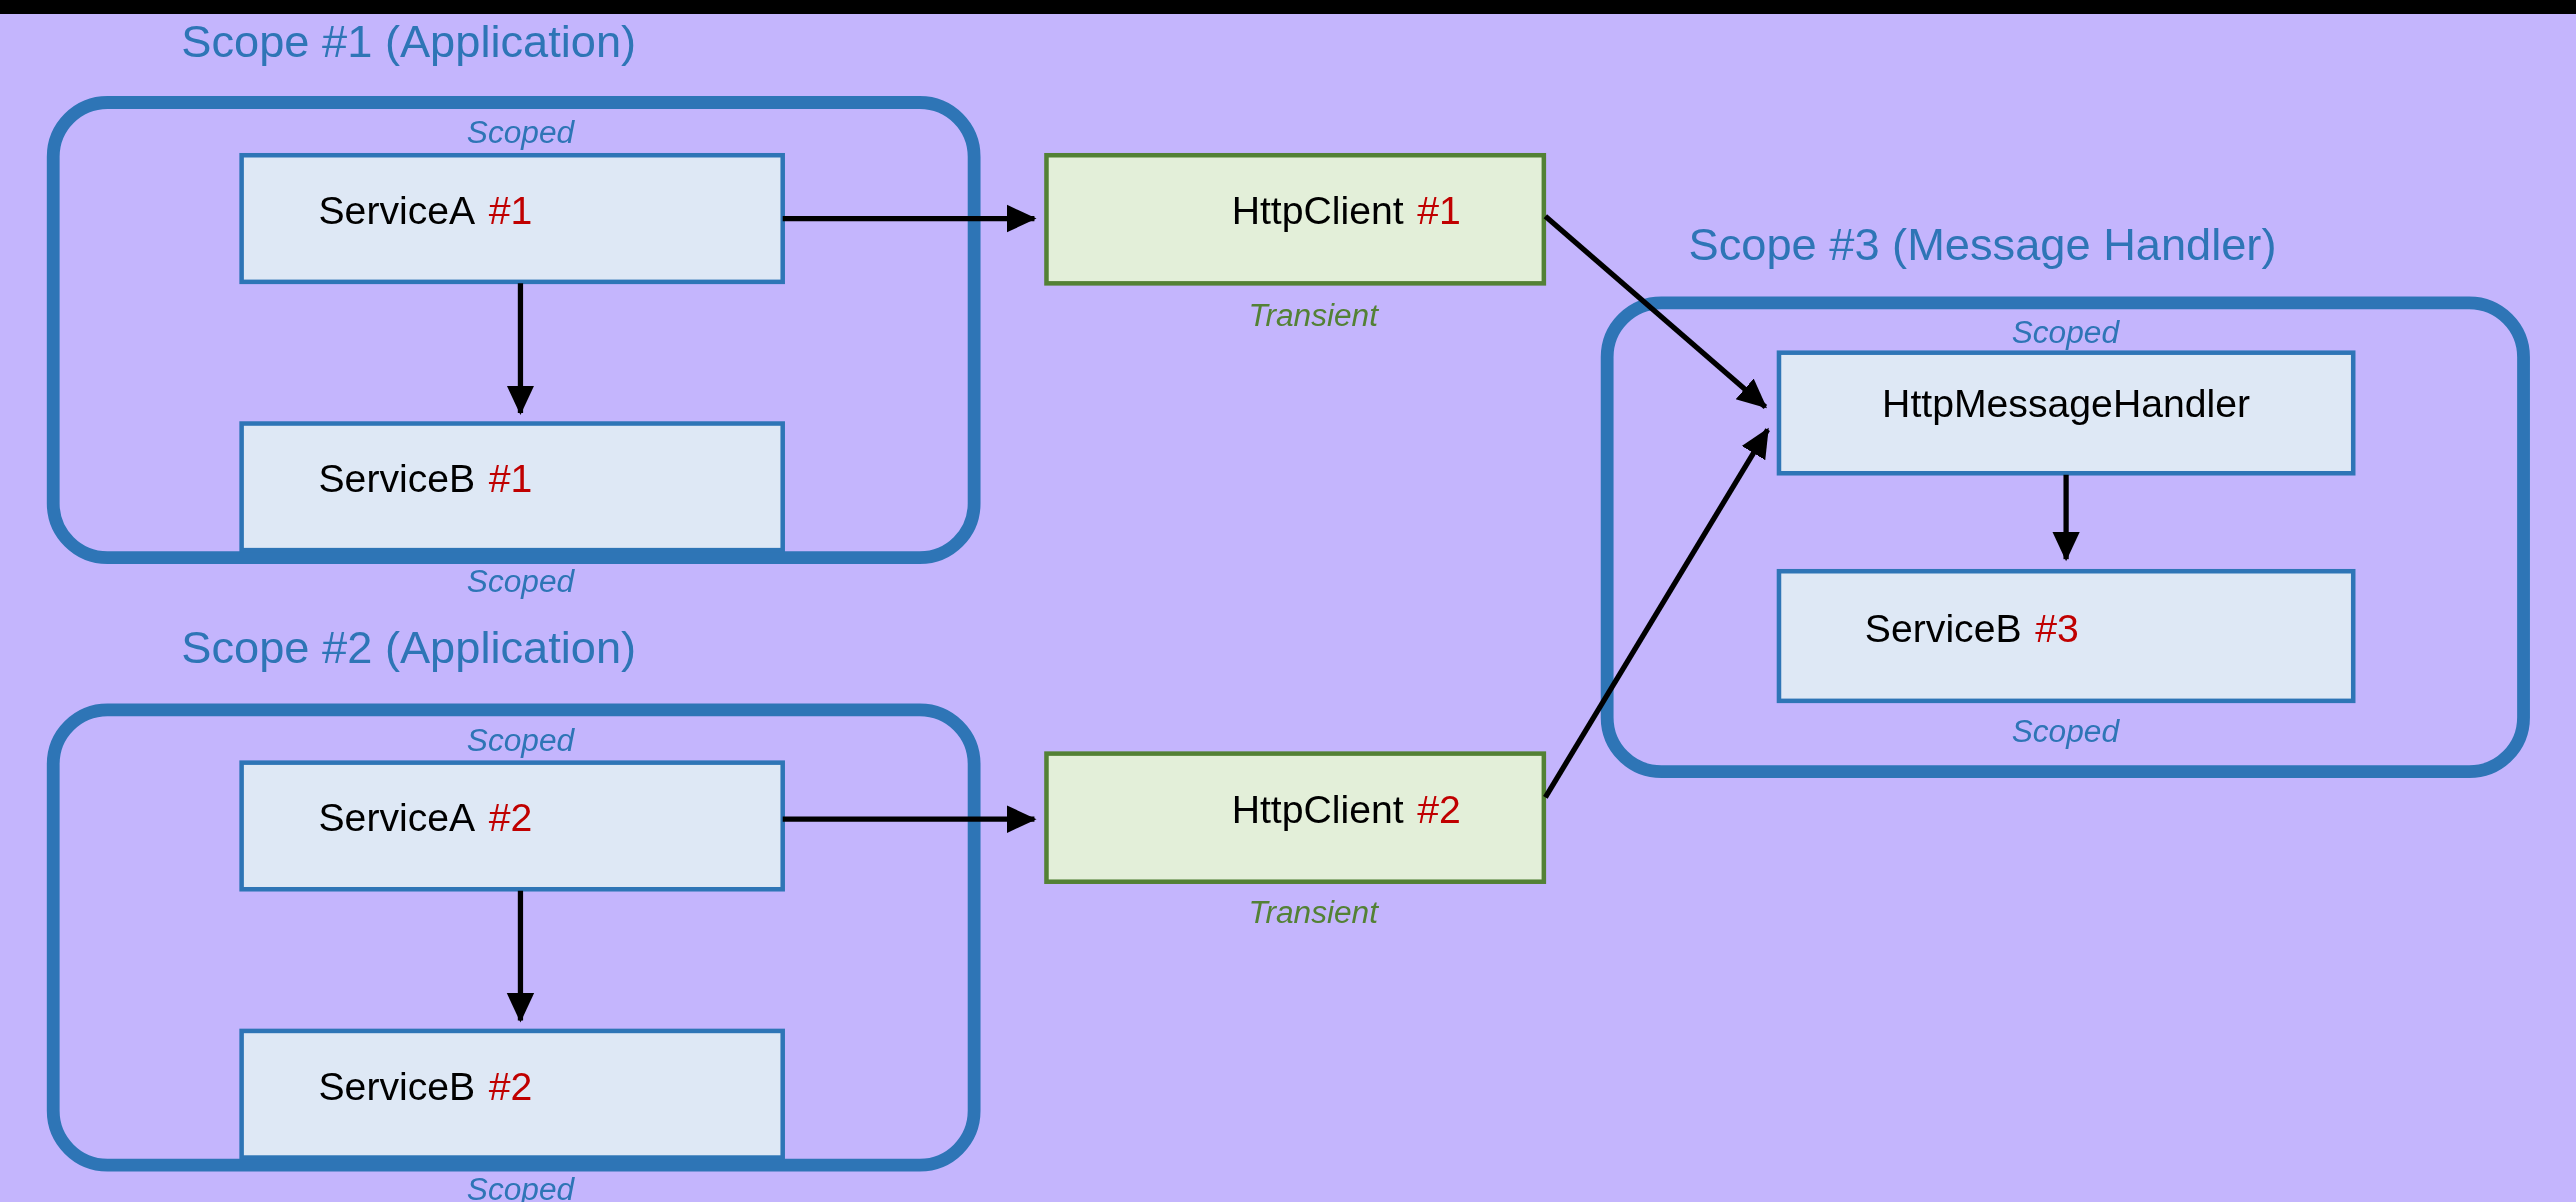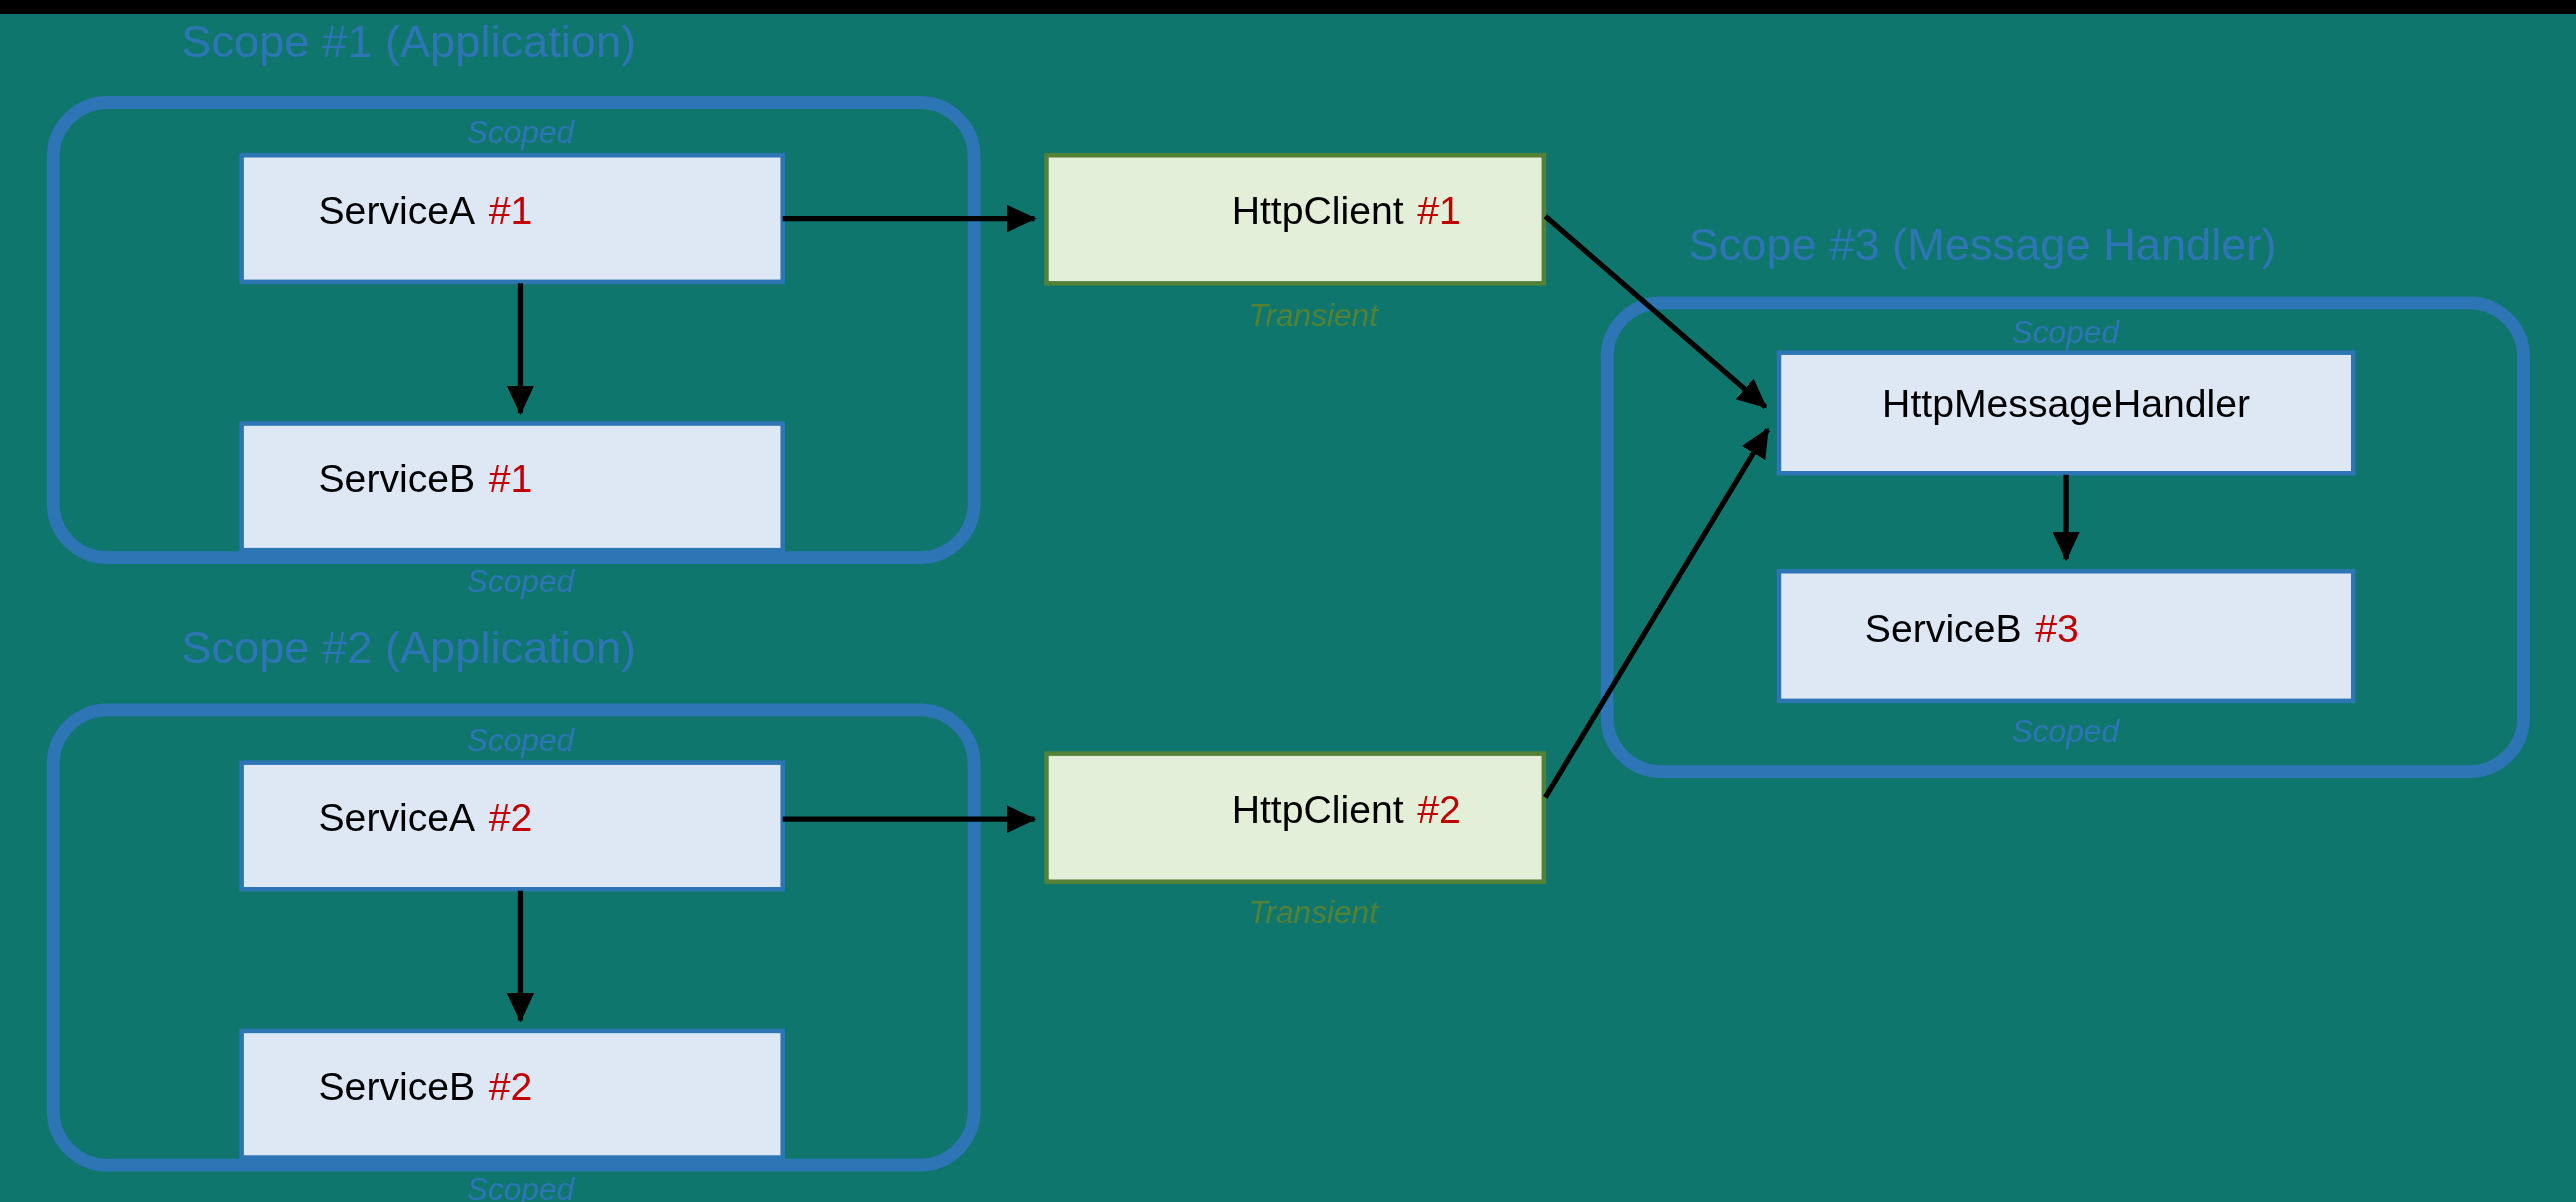--- a/index.html
+++ b/index.html
@@ -4,21 +4,21 @@
 <style>
   html, body {
     margin: 0;
     padding: 0;
     background: #ffffff;
   }
   #canvas {
     position: relative;
     width: 2576px;
     height: 1202px;
-    background: #0f766e;
+    background: #c4b5fd;
     overflow: hidden;
     font-family: "Liberation Sans", sans-serif;
   }
   #topbar {
     position: absolute;
     left: 0;
     top: 0;
     width: 2576px;
     height: 14.3px;
     background: #000000;

